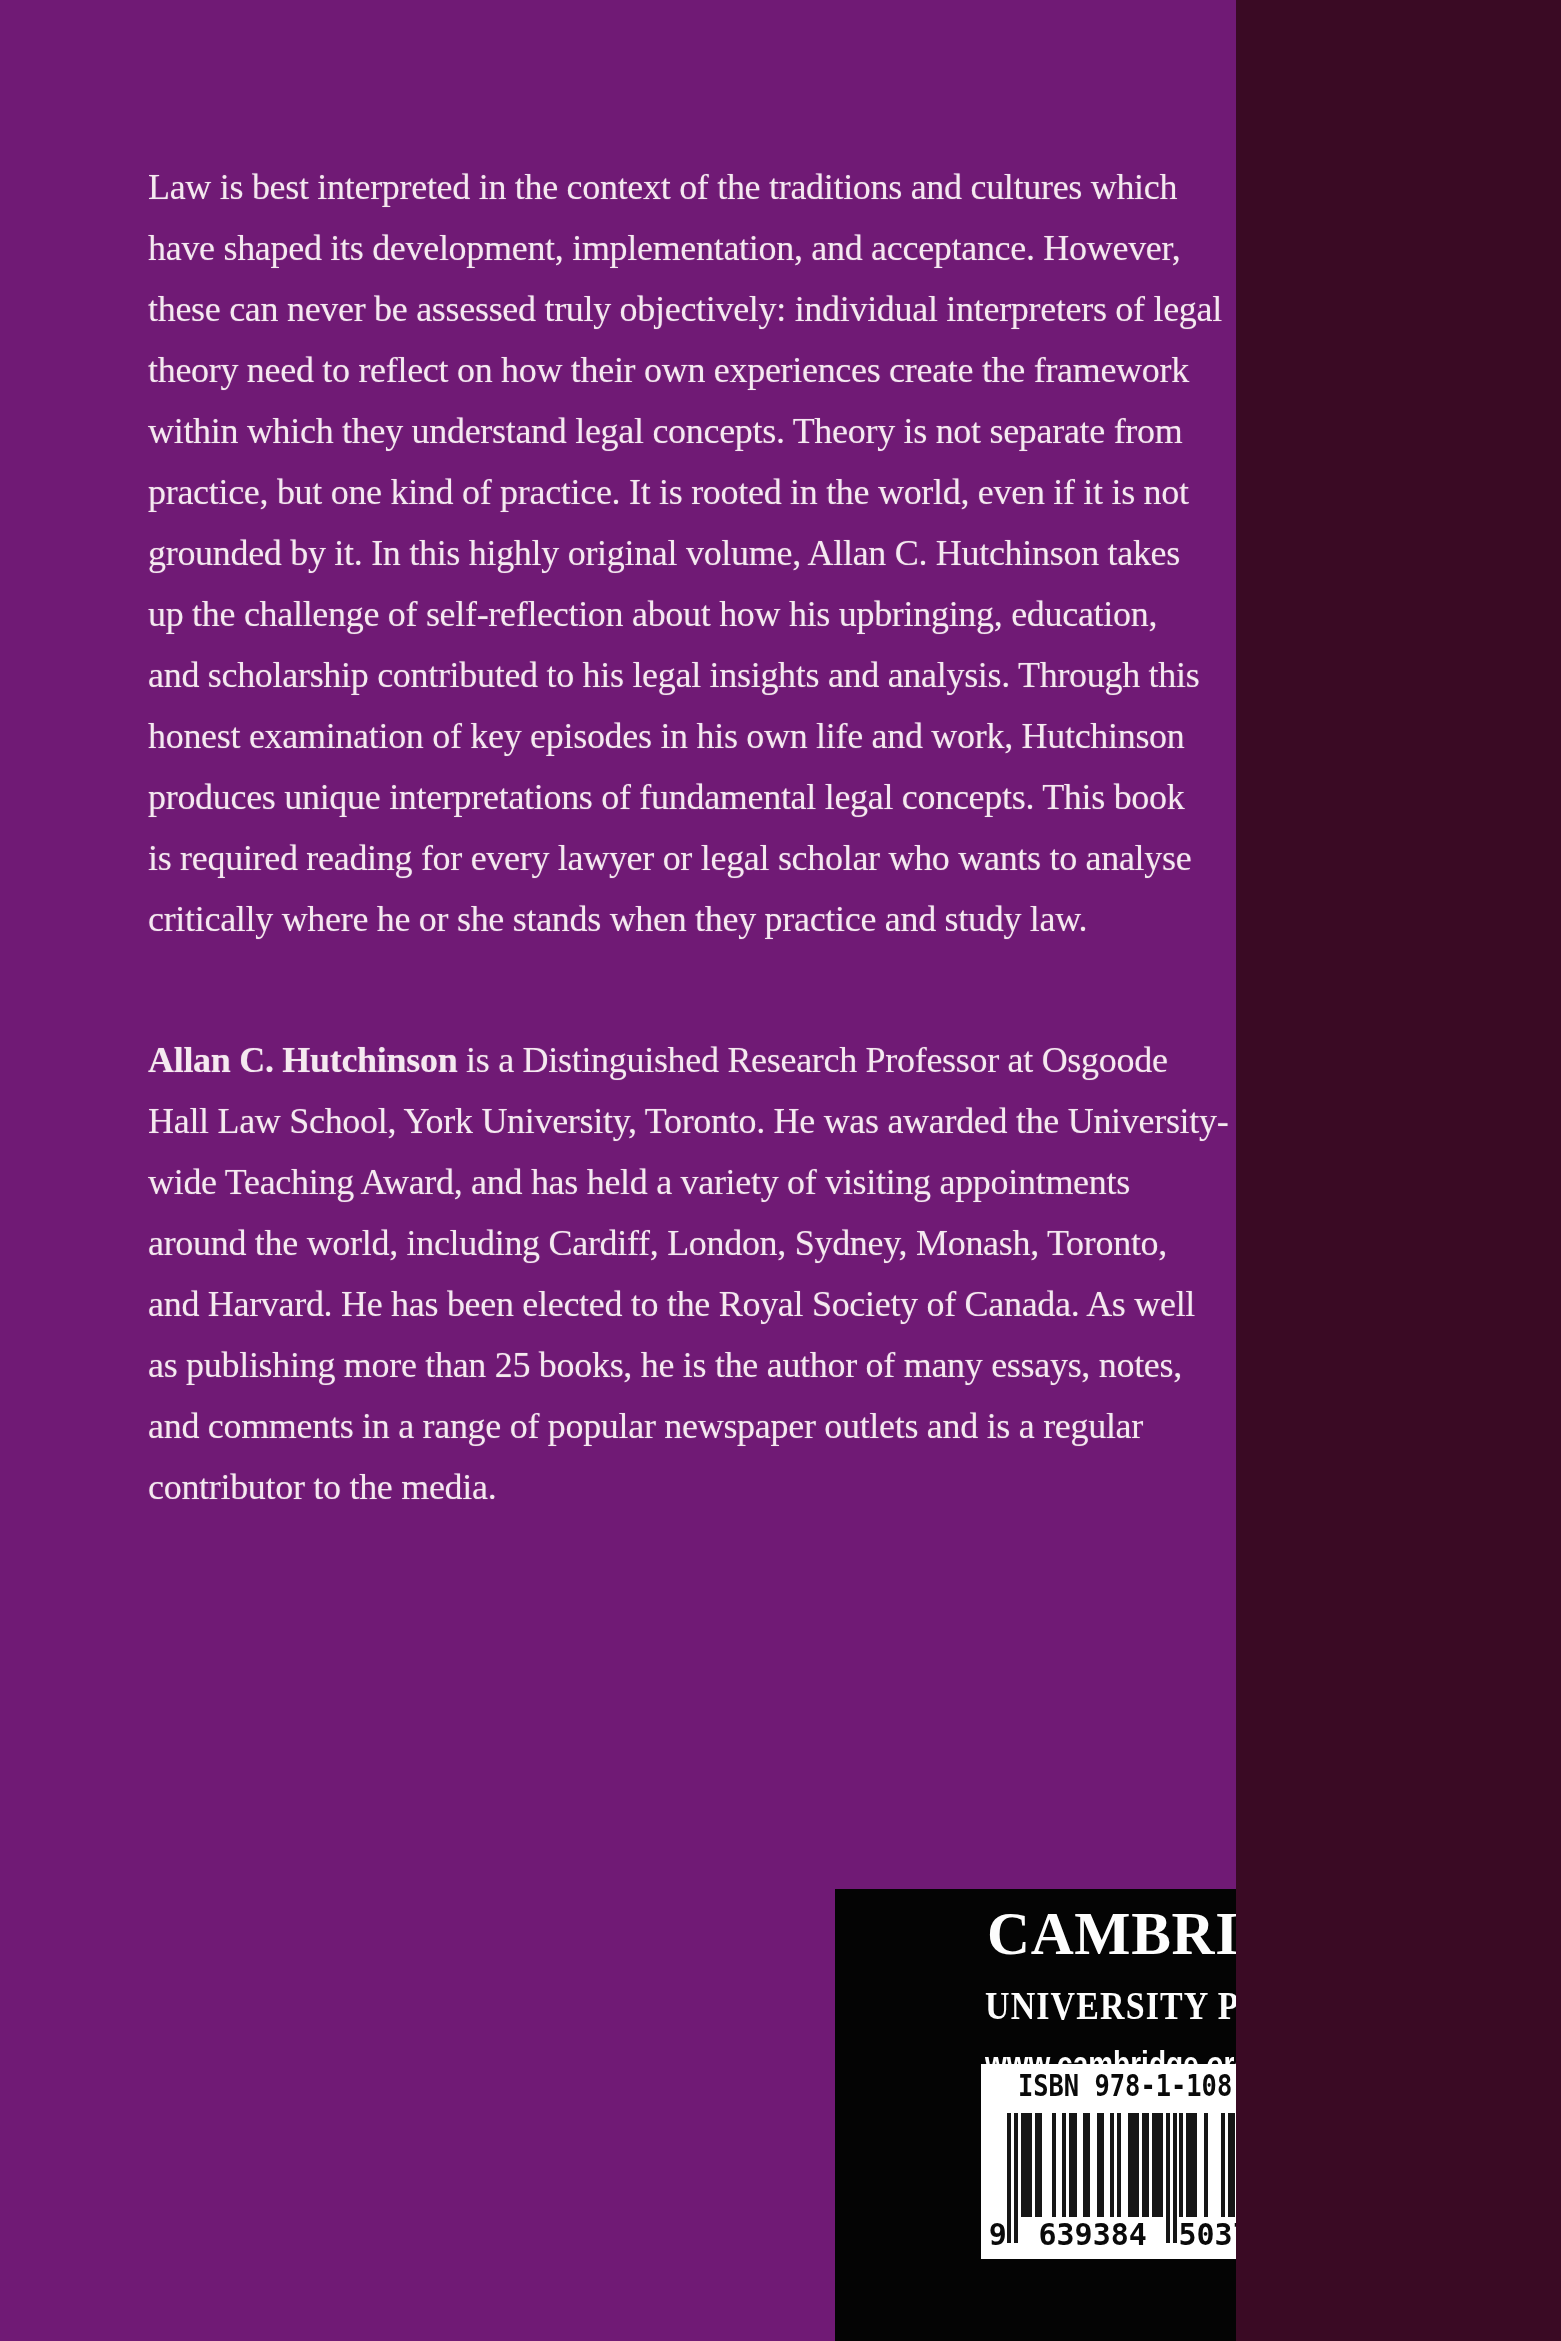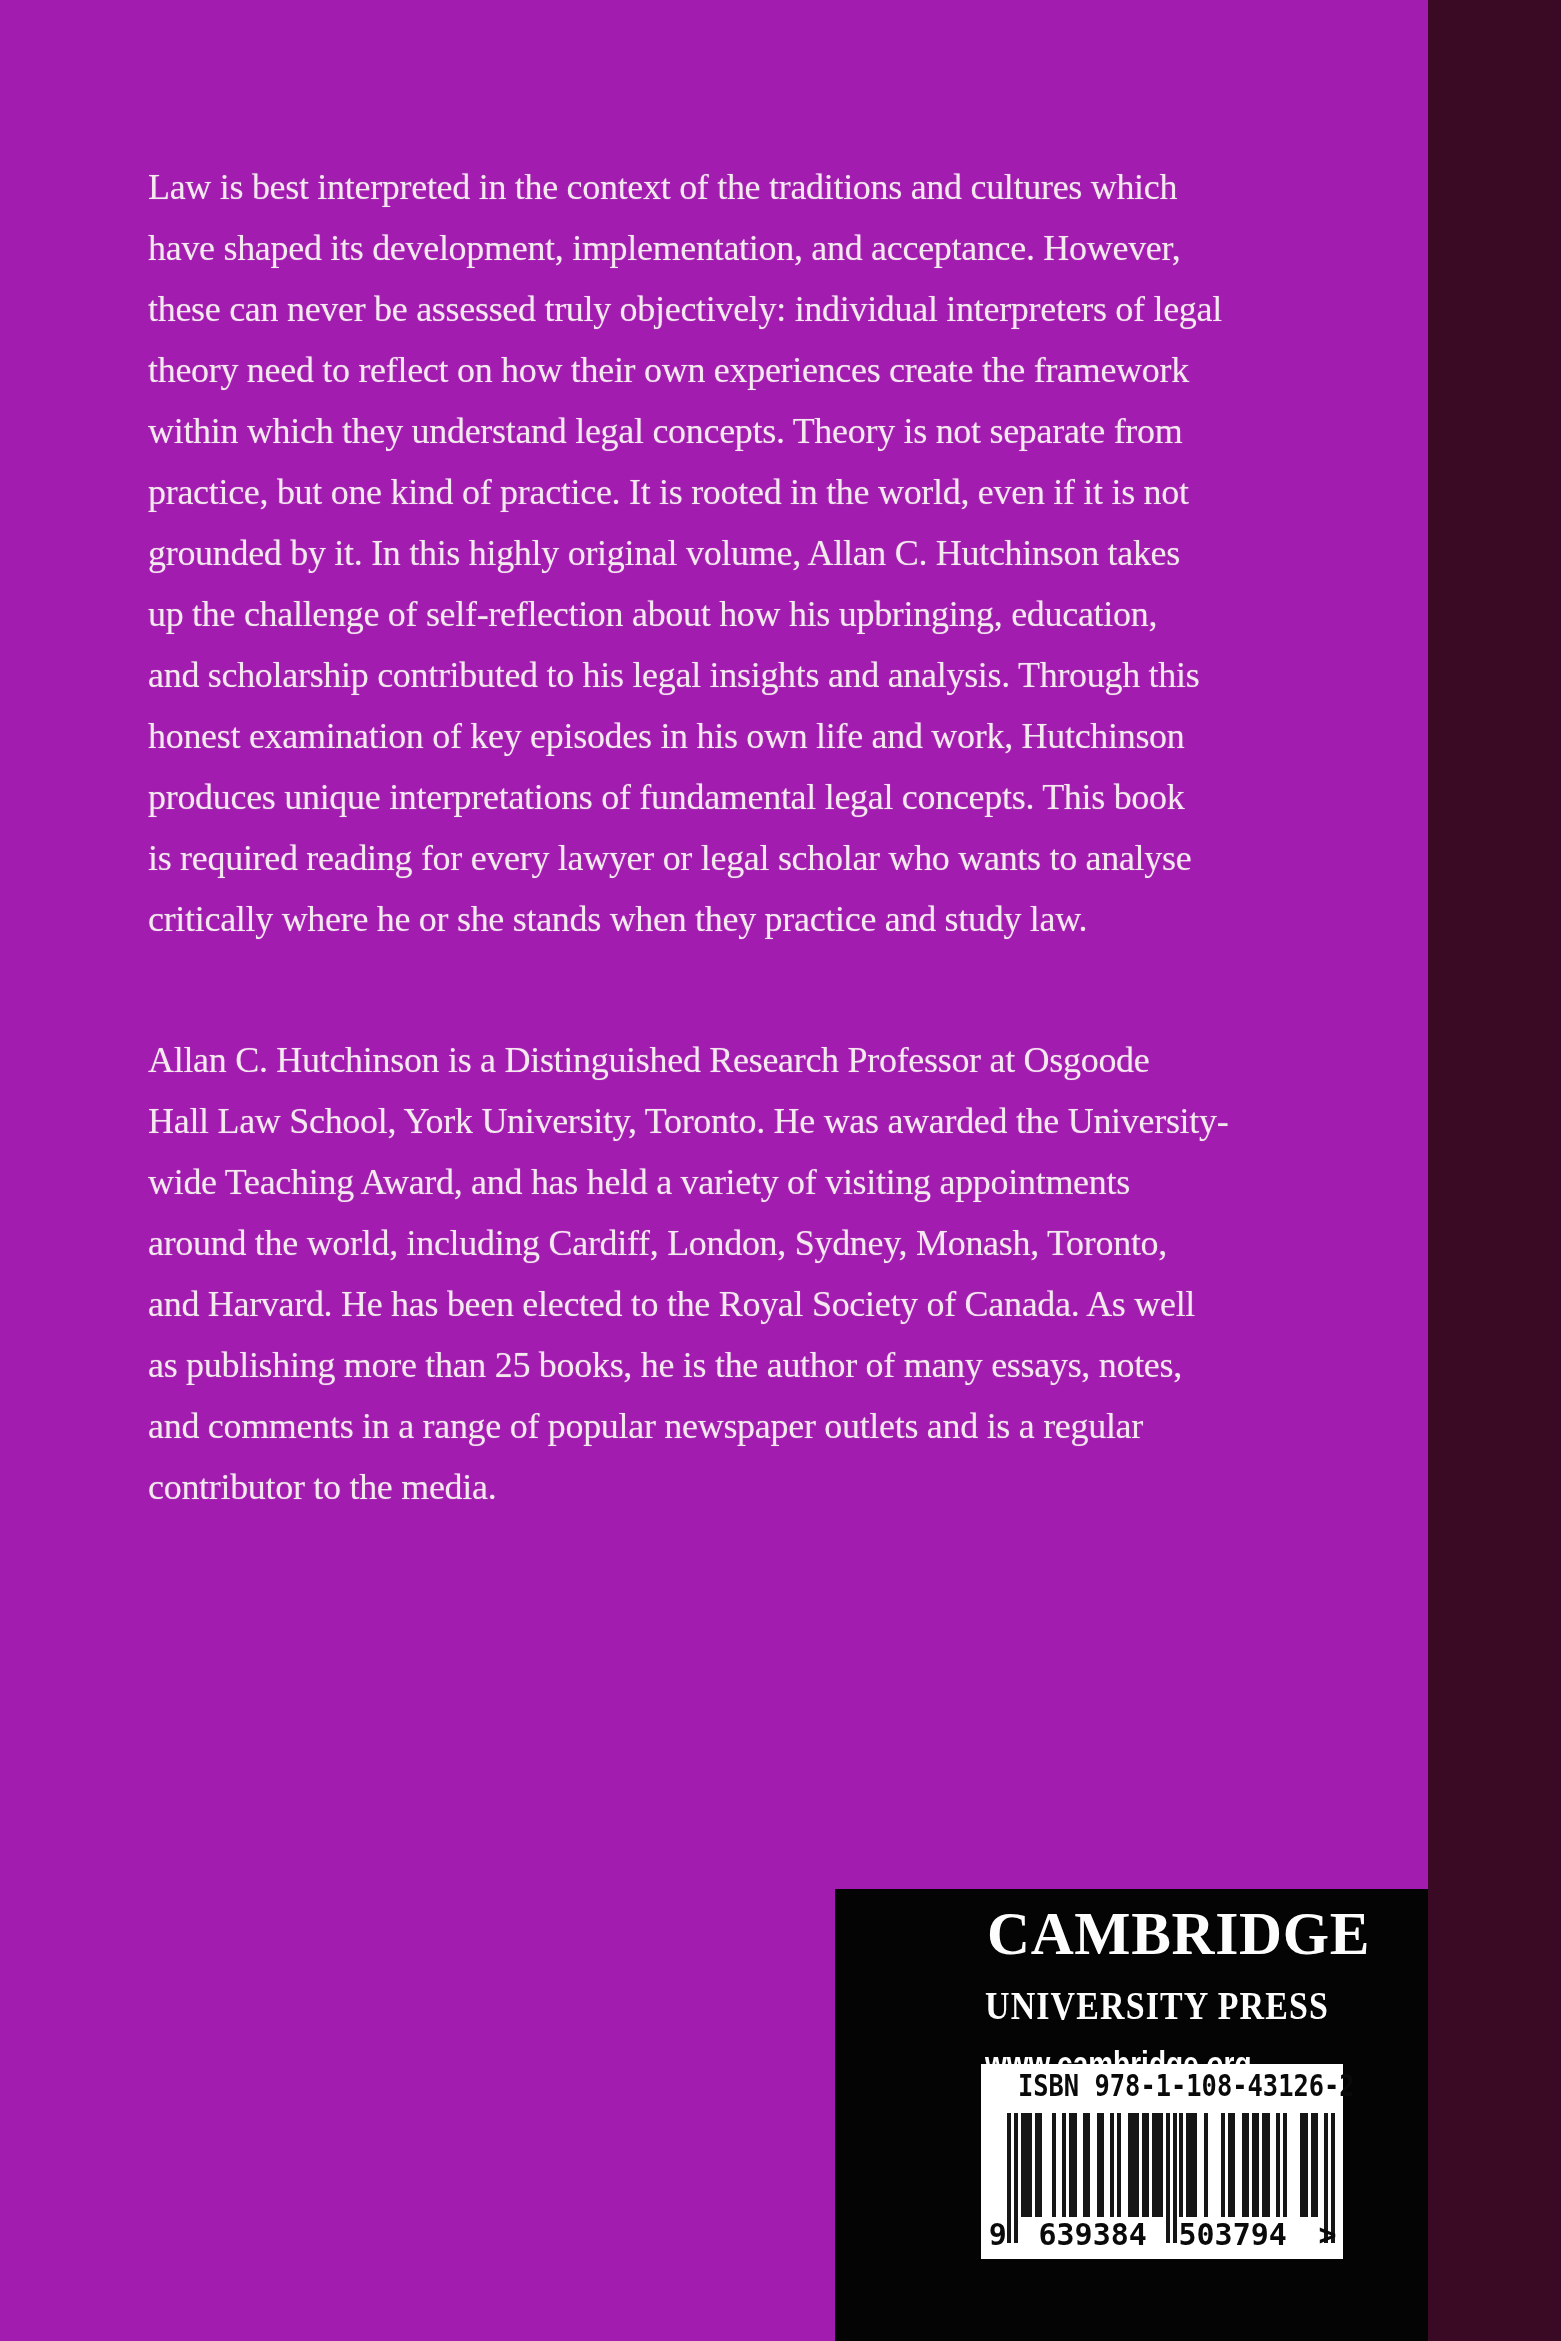--- a/index.html
+++ b/index.html
@@ -1,36 +1,36 @@
 <!DOCTYPE html>
 <html style="font-size:10.4px"><head>
 <meta charset="utf-8">
 <style>
   html,body{margin:0;padding:0;background:#3a0a24;}
   .page{
     position:relative;
-    width:1428px;height:2342px;
-    background:#a21caf;
+    width:1236px;height:2342px;
+    background:#701a75;
     overflow:hidden;
     font-family:"Liberation Serif","DejaVu Serif",serif;
   }
   .blurb,.bio{
     position:absolute;
     left:148px;
     margin:0;
     white-space:pre;
     font-size:36px;
     line-height:61px;
     letter-spacing:-0.3px;
     color:#f5e9f0;
     text-shadow:0 0 1.3px rgba(255,240,248,0.35);
   }
   .blurb{top:157px;}
   .bio{top:1030px;}
-  .bio b{font-weight:normal;}
+  .bio b{font-weight:bold;}
   .publisher-panel{
     position:absolute;
     left:835px;top:1889px;
     width:679px;height:453px;
     background:#040404;
     padding-left:34px;
   }
   .cup-line1{
     position:absolute;left:152px;top:10.4px;
     color:#fdfdfd;font-weight:bold;font-size:62px;line-height:1.1;

